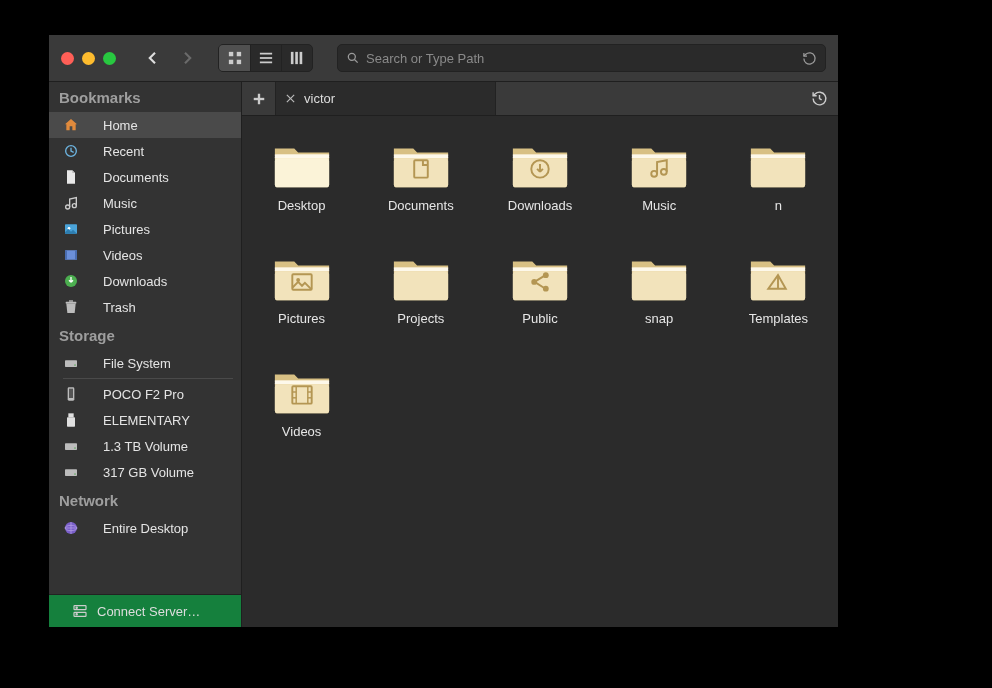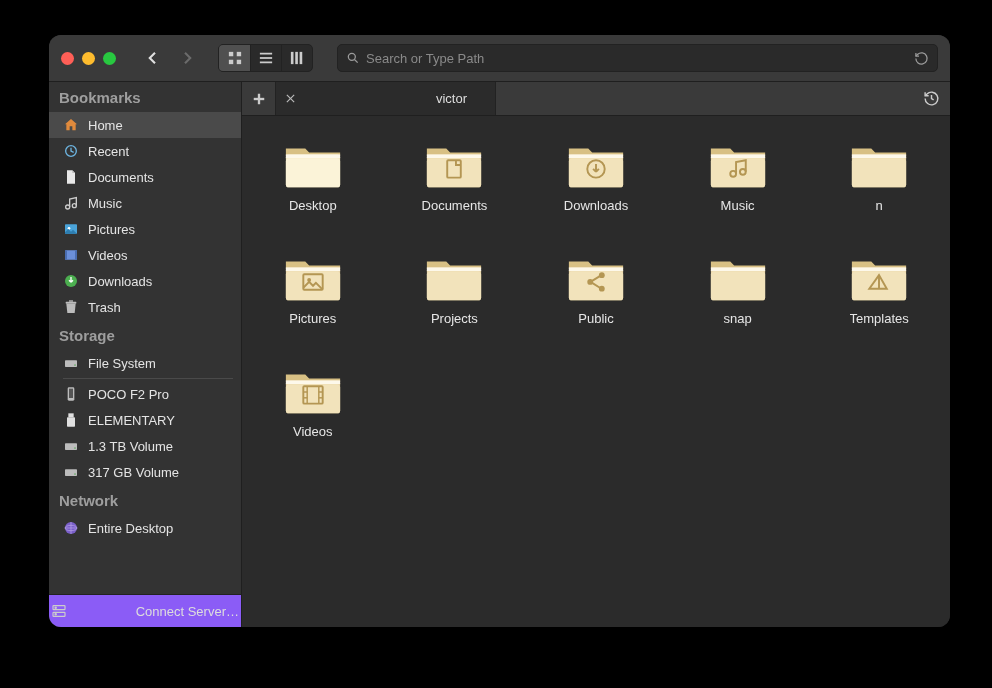--- a/index.html
+++ b/index.html
@@ -1,46 +1,46 @@
 <!DOCTYPE html>
 <html><head>
 <meta charset="utf-8">
 <style>
 * { margin:0; padding:0; box-sizing:border-box; font-family:-apple-system,"Helvetica Neue",Arial,sans-serif; }
 body { background:#000; width:992px; height:688px; overflow:hidden; }
-.window { position:absolute; left:49px; top:35px; width:901px; height:592px; background:#2d2d2d; border-radius:12px; box-shadow:0 10px 40px rgba(0,0,0,.6); display:flex; flex-direction:column; overflow:hidden; }
+.window { position:absolute; left:49px; top:35px; width:789px; height:592px; background:#2d2d2d; border-radius:0; box-shadow:0 10px 40px rgba(0,0,0,.6); display:flex; flex-direction:column; overflow:hidden; }
 .titlebar { height:47px; background:#3a3a3a; display:flex; align-items:center; padding:0 12px; gap:8px; border-bottom:1px solid #1f1f1f; }
 .traffic { display:flex; gap:8px; margin-right:14px; }
 .dot { width:13px; height:13px; border-radius:50%; cursor:pointer; }
 .dot.red{background:#ff5f57;} .dot.yellow{background:#febc2e;} .dot.green{background:#28c840;}
 .nav-btn { width:28px; height:28px; display:flex; align-items:center; justify-content:center; color:#ddd; cursor:pointer; border-radius:4px; }
 .nav-btn.disabled{ color:#6a6a6a; }
 .view-group { display:flex; background:#2a2a2a; border:1px solid #222; border-radius:5px; overflow:hidden; margin-left:8px; }
 .view-btn { width:31px; height:26px; display:flex; align-items:center; justify-content:center; color:#ccc; cursor:pointer; }
 .view-btn.active{ background:#505050; }
 .view-btn + .view-btn { border-left:1px solid #222; }
 .search-wrap { flex:1; margin-left:16px; display:flex; align-items:center; background:#2a2a2a; border:1px solid #222; border-radius:5px; height:28px; padding:0 8px; gap:6px; }
 .search-wrap svg{ color:#9a9a9a; flex:none; }
 .search-input { flex:1; background:transparent; border:none; outline:none; color:#ddd; font-size:13px; }
 .search-input::placeholder{ color:#8a8a8a; }
 .reload-btn{ color:#bbb; cursor:pointer; display:flex; }
 .body { flex:1; display:flex; min-height:0; }
 .sidebar { width:193px; background:#333333; display:flex; flex-direction:column; font-size:13px; color:#ddd; border-right:1px solid #1f1f1f; }
 .sb-section-title { padding:7px 10px 6px; color:#9e9e9e; font-size:15px; font-weight:600; }
-.sb-item { display:flex; align-items:center; gap:9px; padding:5px 10px 5px 14px; cursor:pointer; color:#e4e4e4; }
+.sb-item { display:flex; align-items:center; gap:24px; padding:5px 10px 5px 14px; cursor:pointer; color:#e4e4e4; }
 .sb-item.selected{ background:#4a4a4a; }
 .sb-item .ic{ width:16px; height:16px; display:flex; align-items:center; justify-content:center; flex:none; }
 .sb-scroll{ flex:1; overflow:auto; }
-.sb-footer{ display:flex; align-items:center; gap:9px; padding:8px 2px; background:#8b5cf6; border-top:1px solid #222; cursor:pointer;justify-content:space-between; }
+.sb-footer{ display:flex; align-items:center; gap:9px; padding:8px 23px; background:#15803d; border-top:1px solid #222; cursor:pointer; }
 .main { flex:1; background:#2b2b2b; display:flex; flex-direction:column; min-width:0; }
 .tabbar { height:34px; background:#3a3a3a; display:flex; align-items:stretch; border-bottom:1px solid #1f1f1f; }
 .tab-new{ width:34px; display:flex; align-items:center; justify-content:center; color:#ccc; cursor:pointer; border-right:1px solid #222;}
 .tab { display:flex; align-items:center; background:#2b2b2b; min-width:220px; position:relative; cursor:pointer; border-right:1px solid #222;}
 .tab-close{ width:28px; display:flex; align-items:center; justify-content:center; color:#bbb; cursor:pointer;}
-.tab-label{ flex:1; text-align:right; color:#ddd; font-size:13px; padding-right:28px;}
+.tab-label{ flex:1; text-align:left; color:#ddd; font-size:13px; padding-right:28px;}
 .tab-spacer{flex:1;}
 .history-btn{ width:38px; display:flex; align-items:center; justify-content:center; color:#ccc; cursor:pointer;}
 .files-pane{ flex:1; overflow:auto; padding:18px 20px; }
 .grid{ display:grid; grid-template-columns:repeat(5,1fr); gap:28px 40px; }
 .file-item{ display:flex; flex-direction:column; align-items:center; gap:6px; cursor:pointer; padding:6px; border-radius:5px; }
 .file-item .folder-ic{ width:62px; height:52px; position:relative; }
 .file-label{ color:#e6e6e6; font-size:13px; text-align:right; max-width:110px; overflow:hidden; text-overflow:ellipsis; white-space:nowrap;}
 .hr-thin{ height:1px; background:#4a4a4a; margin:2px 8px 2px 14px;}
 svg{display:block;}
 </style>

